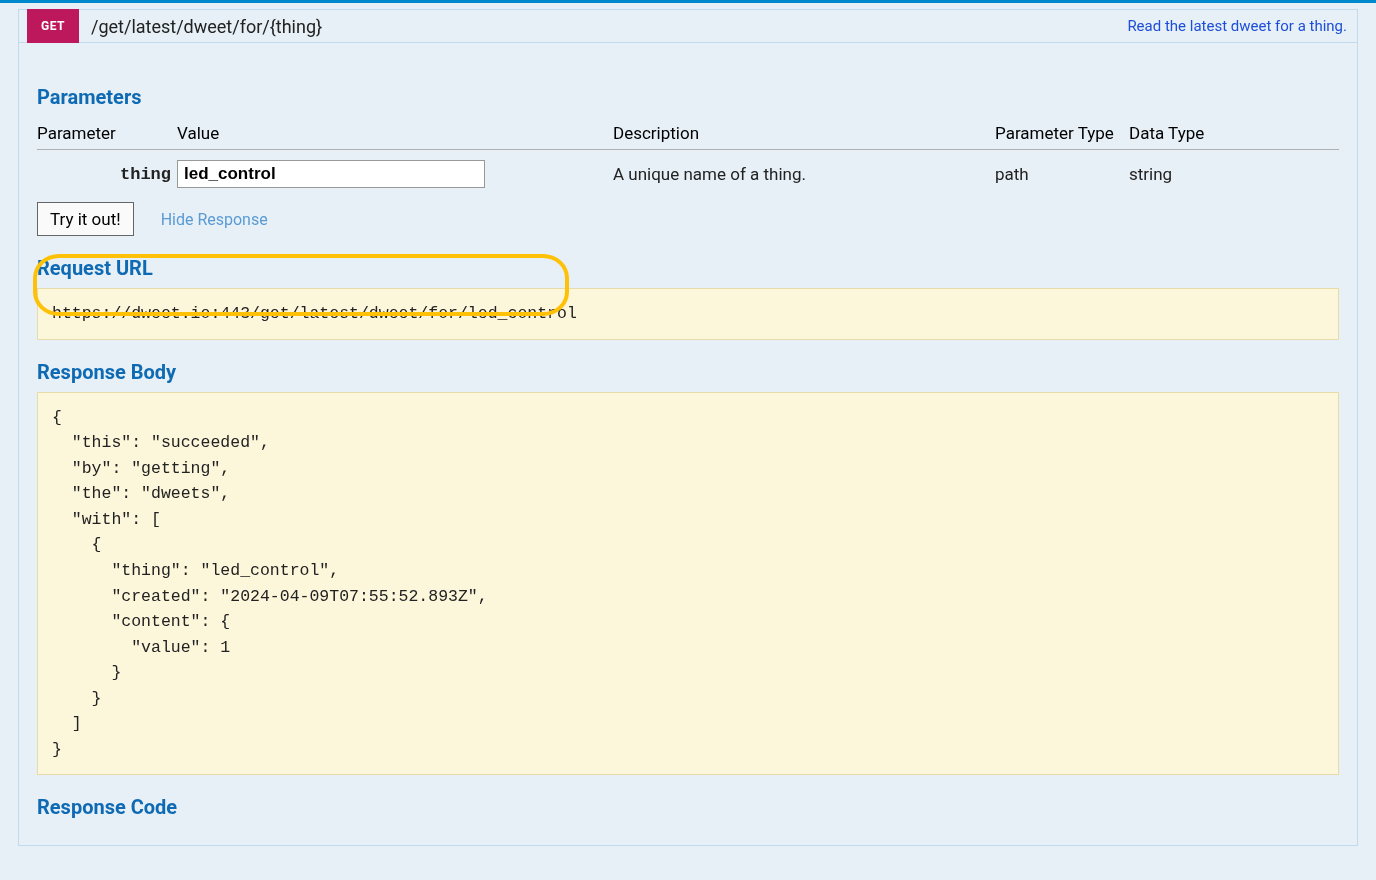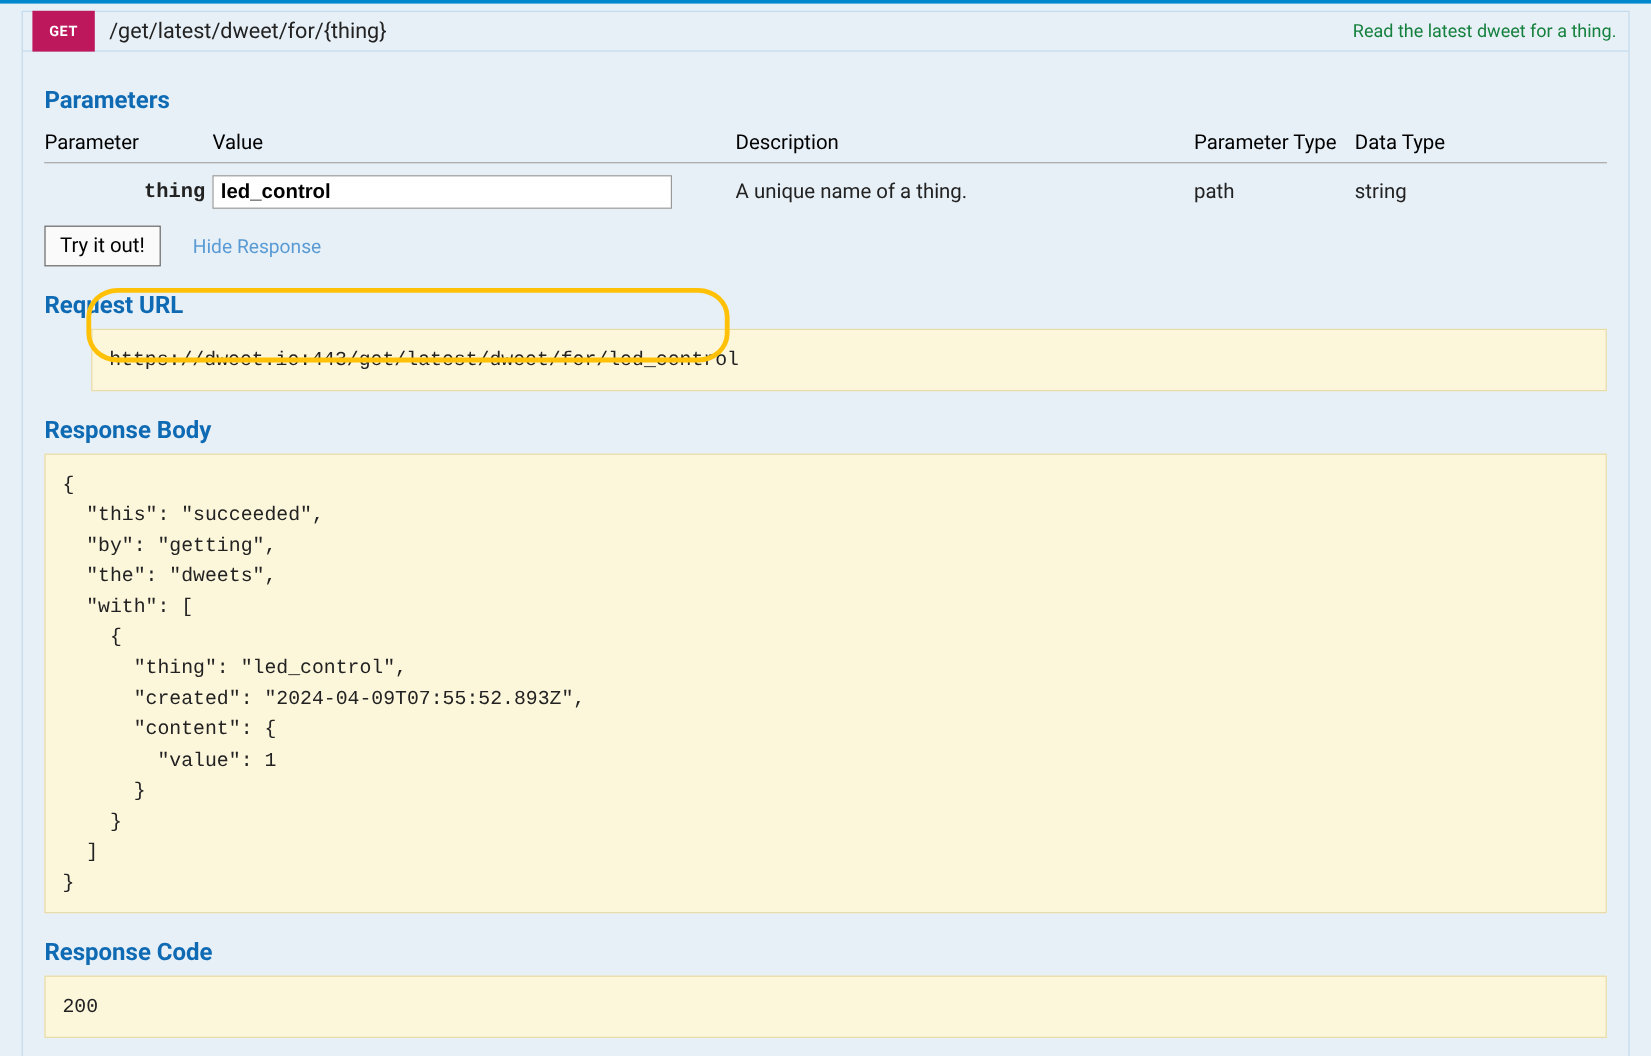--- a/index.html
+++ b/index.html
@@ -38,39 +38,39 @@
     }
     .op-path {
       font-size: 18px;
       font-weight: 400;
       color: #222;
       margin-left: 12px;
       flex: 0 0 auto;
     }
     .op-summary {
       margin-left: auto;
-      color: #15803d;
+      color: #1d4ed8;
       font-size: 15px;
       padding-right: 10px;
       text-align: right;
     }
     .content {
       border-left: 1px solid #c3d9ec;
       border-right: 1px solid #c3d9ec;
       border-bottom: 1px solid #c3d9ec;
       padding: 18px 18px 18px 18px;
     }
     h4.section {
       color: #0f6ab4;
       font-size: 20px;
       font-weight: 700;
       margin-top: 20px;
       margin-bottom: 8px;
     }
-    h4.section.first { margin-top: 10px; }
+    h4.section.first { margin-top: 24px; }
     table.params {
       width: 100%;
       border-collapse: collapse;
       table-layout: fixed;
     }
     table.params thead th {
       text-align: left;
       font-weight: normal;
       color: #000000;
       font-size: 17px;
@@ -82,21 +82,21 @@
       font-size: 17px;
       vertical-align: middle;
       color: #222;
     }
     .param-name {
       font-family: "Courier New", monospace;
       font-weight: bold;
       text-align: right;
     }
     input.param-input {
-      width: 383px;
+      width: 308px;
       height: 28px;
       border: 1px solid #999;
       font-family: Arial, sans-serif;
       font-size: 17px;
       font-weight: bold;
       padding: 0 6px;
     }
     .param-desc { font-weight: normal; }
     .actions {
       display: flex;
@@ -124,21 +124,20 @@
       font-family: "Courier New", monospace;
       font-size: 16.5px;
       padding: 12px 14px;
       white-space: pre;
       overflow-x: auto;
       color: #222;
       line-height: 1.55;
     }
     .url-wrap {
       position: relative;
-      margin-left: 39px;
     }
     .highlight {
       position: absolute;
       border: 4px solid #ffc107;
       border-radius: 26px / 24px;
       top: -34px;
       left: -4px;
       width: 536px;
       height: 62px;
       pointer-events: none;
@@ -214,16 +213,15 @@
       "thing": "led_control",
       "created": "2024-04-09T07:55:52.893Z",
       "content": {
         "value": 1
       }
     }
   ]
 }</pre>
 
     <h4 class="section">Response Code</h4>
-    <pre class="block">200</pre>
 
   </div>
 </div>
 
 </body></html>

